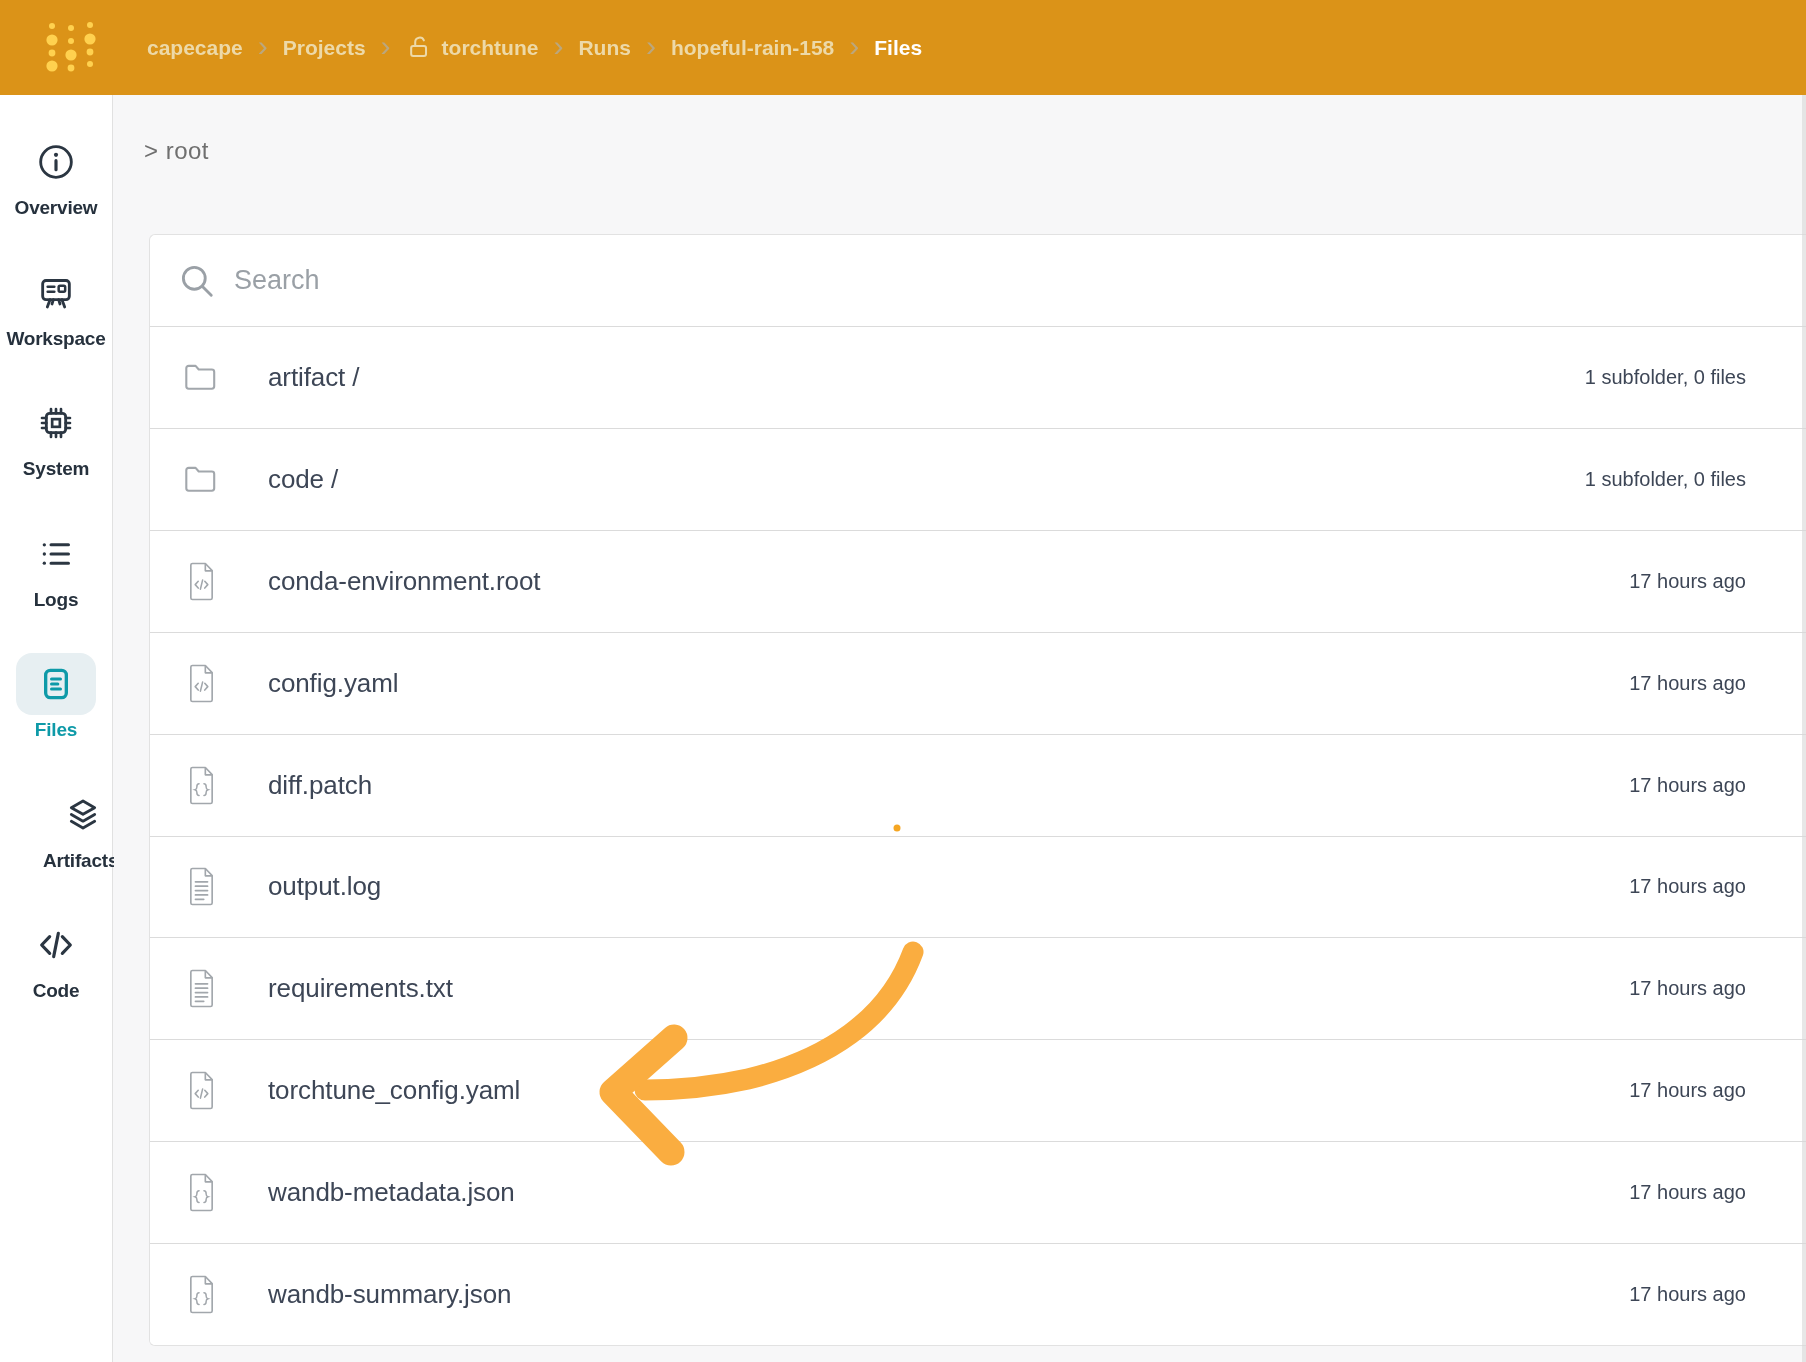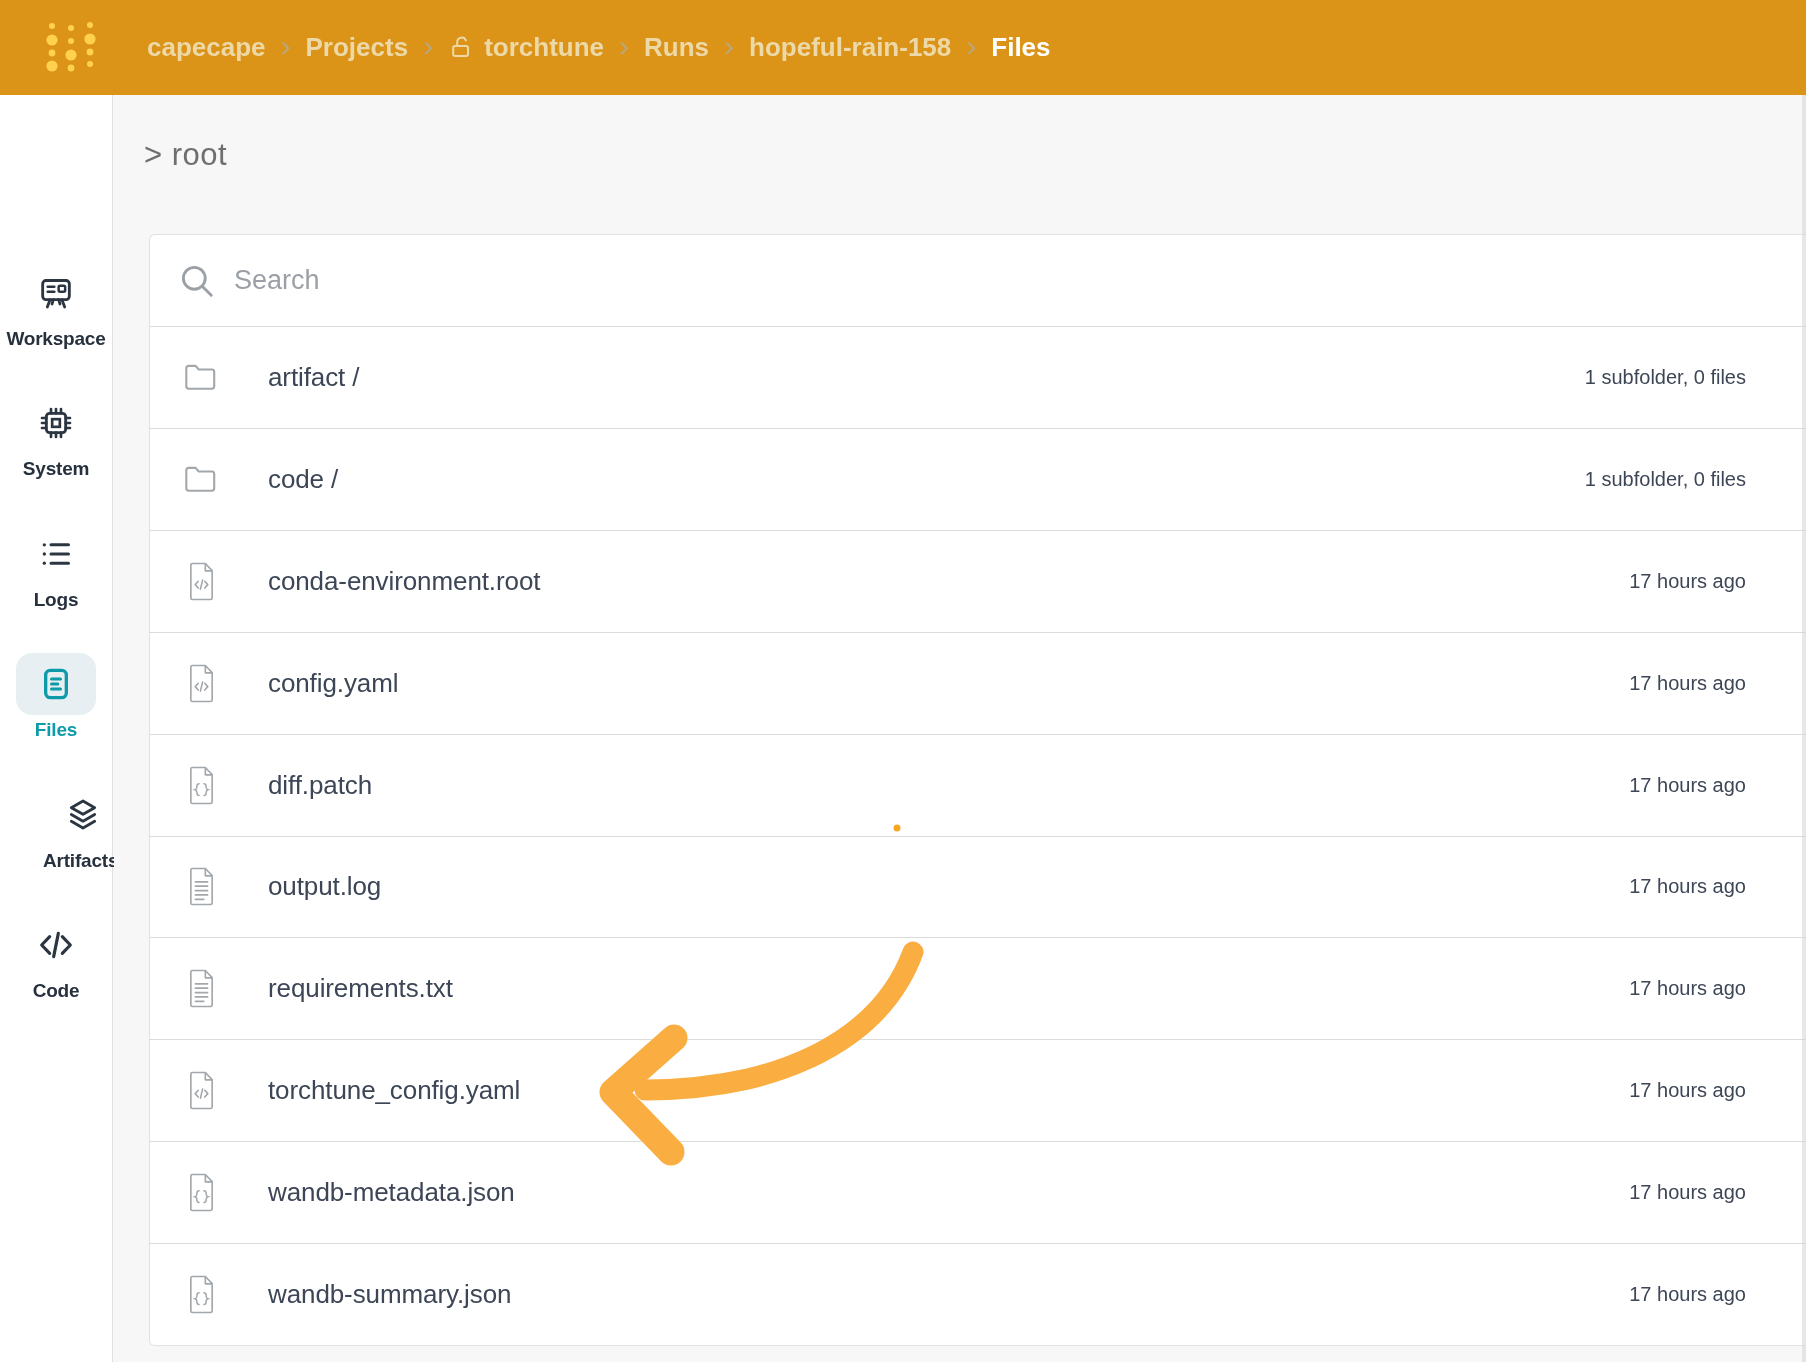--- a/index.html
+++ b/index.html
@@ -4,39 +4,39 @@
 <style>
   html,body{margin:0;padding:0;width:1806px;height:1362px;overflow:hidden;
     font-family:"Liberation Sans","DejaVu Sans",sans-serif;background:#f7f7f8;}
   *{box-sizing:border-box;}
 
   
   .header{position:absolute;left:0;top:0;width:1806px;height:95px;background:#DB9318;
     display:flex;align-items:center;padding-left:38px;}
   .logo{width:62px;height:62px;flex:0 0 auto;cursor:pointer;}
   .breadcrumb{display:flex;align-items:center;margin-left:47px;gap:15px;}
-  .crumb{color:#EDD9A8;font-size:26px;font-weight:600;display:flex;align-items:center;gap:9px;cursor:pointer;}
+  .crumb{color:#EDD9A8;font-size:21px;font-weight:600;display:flex;align-items:center;gap:9px;cursor:pointer;}
   .crumb.current{color:#ffffff;}
   .crumb-sep{color:#BBA77E;font-size:30px;font-weight:400;line-height:1;transform:translateY(-2px);}
   .crumb-lock{width:27px;height:27px;color:#EDD9A8;}
 
   
   .sidebar{position:absolute;left:0;top:95px;width:113px;bottom:0;background:#ffffff;
     border-right:1px solid #e1e1e1;}
   .side-item{position:absolute;left:0;width:112px;text-align:center;cursor:pointer;}
   .icon-pill{width:80px;height:62px;margin:0 auto;border-radius:16px;display:flex;
     align-items:center;justify-content:center;color:#2B3642;}
   .side-item.active .icon-pill{background:#E7EFF2;color:#0E9AA8;}
   .side-item .side-label{margin-top:4px;font-size:19px;font-weight:700;color:#26313D;letter-spacing:-0.2px;}
   .side-item.active .side-label{color:#0E9AA8;}
   .side-item svg{width:40px;height:40px;}
 
   
   .main{position:absolute;left:114px;top:95px;right:0;bottom:0;background:#f7f7f8;}
-  .path-heading{position:absolute;left:30px;top:42px;font-size:31px;color:#6F6F6F;letter-spacing:0.5px;}
+  .path-heading{position:absolute;left:30px;top:42px;font-size:24px;color:#6F6F6F;letter-spacing:0.5px;}
   .panel{position:absolute;left:35px;top:139px;right:0;bottom:16px;background:#ffffff;
     border:1px solid #e2e2e2;border-right:none;border-radius:6px 0 0 6px;
     display:flex;flex-direction:column;overflow:hidden;}
   .search-row{height:91px;flex:0 0 auto;display:flex;align-items:center;padding:0 60px 0 28px;}
   .search-icon{width:38px;height:38px;color:#9aa0a6;flex:0 0 auto;}
   .search-input{border:none;outline:none;flex:1;margin-left:16px;font-size:27px;
     font-family:inherit;color:#3D4656;background:transparent;}
   .search-input::placeholder{color:#9aa0a6;opacity:1;}
   .file-row{flex:1 1 0;display:flex;align-items:center;padding:0 60px 0 32px;
     border-top:1px solid #dbdbdb;cursor:pointer;background:#fff;gap:28px;}
@@ -169,20 +169,28 @@
         <span>hopeful-rain-158</span>
       </span>
       <span class="crumb-sep">›</span>
       <span class="crumb current">
         <span>Files</span>
       </span>
     </nav>
 </div>
 
 <div class="sidebar">
+    <div class="side-item" style="top: 36px;">
+    <div class="icon-pill">
+        <svg>
+          <use href="#sym-info"></use>
+        </svg>
+      </div>
+    <div class="side-label">Overview</div>
+  </div>
     <div class="side-item" style="top: 166.5px;">
     <div class="icon-pill">
         <svg>
           <use href="#sym-workspace"></use>
         </svg>
       </div>
     <div class="side-label">Workspace</div>
   </div>
     <div class="side-item" style="top: 427.5px;">
     <div class="icon-pill">

